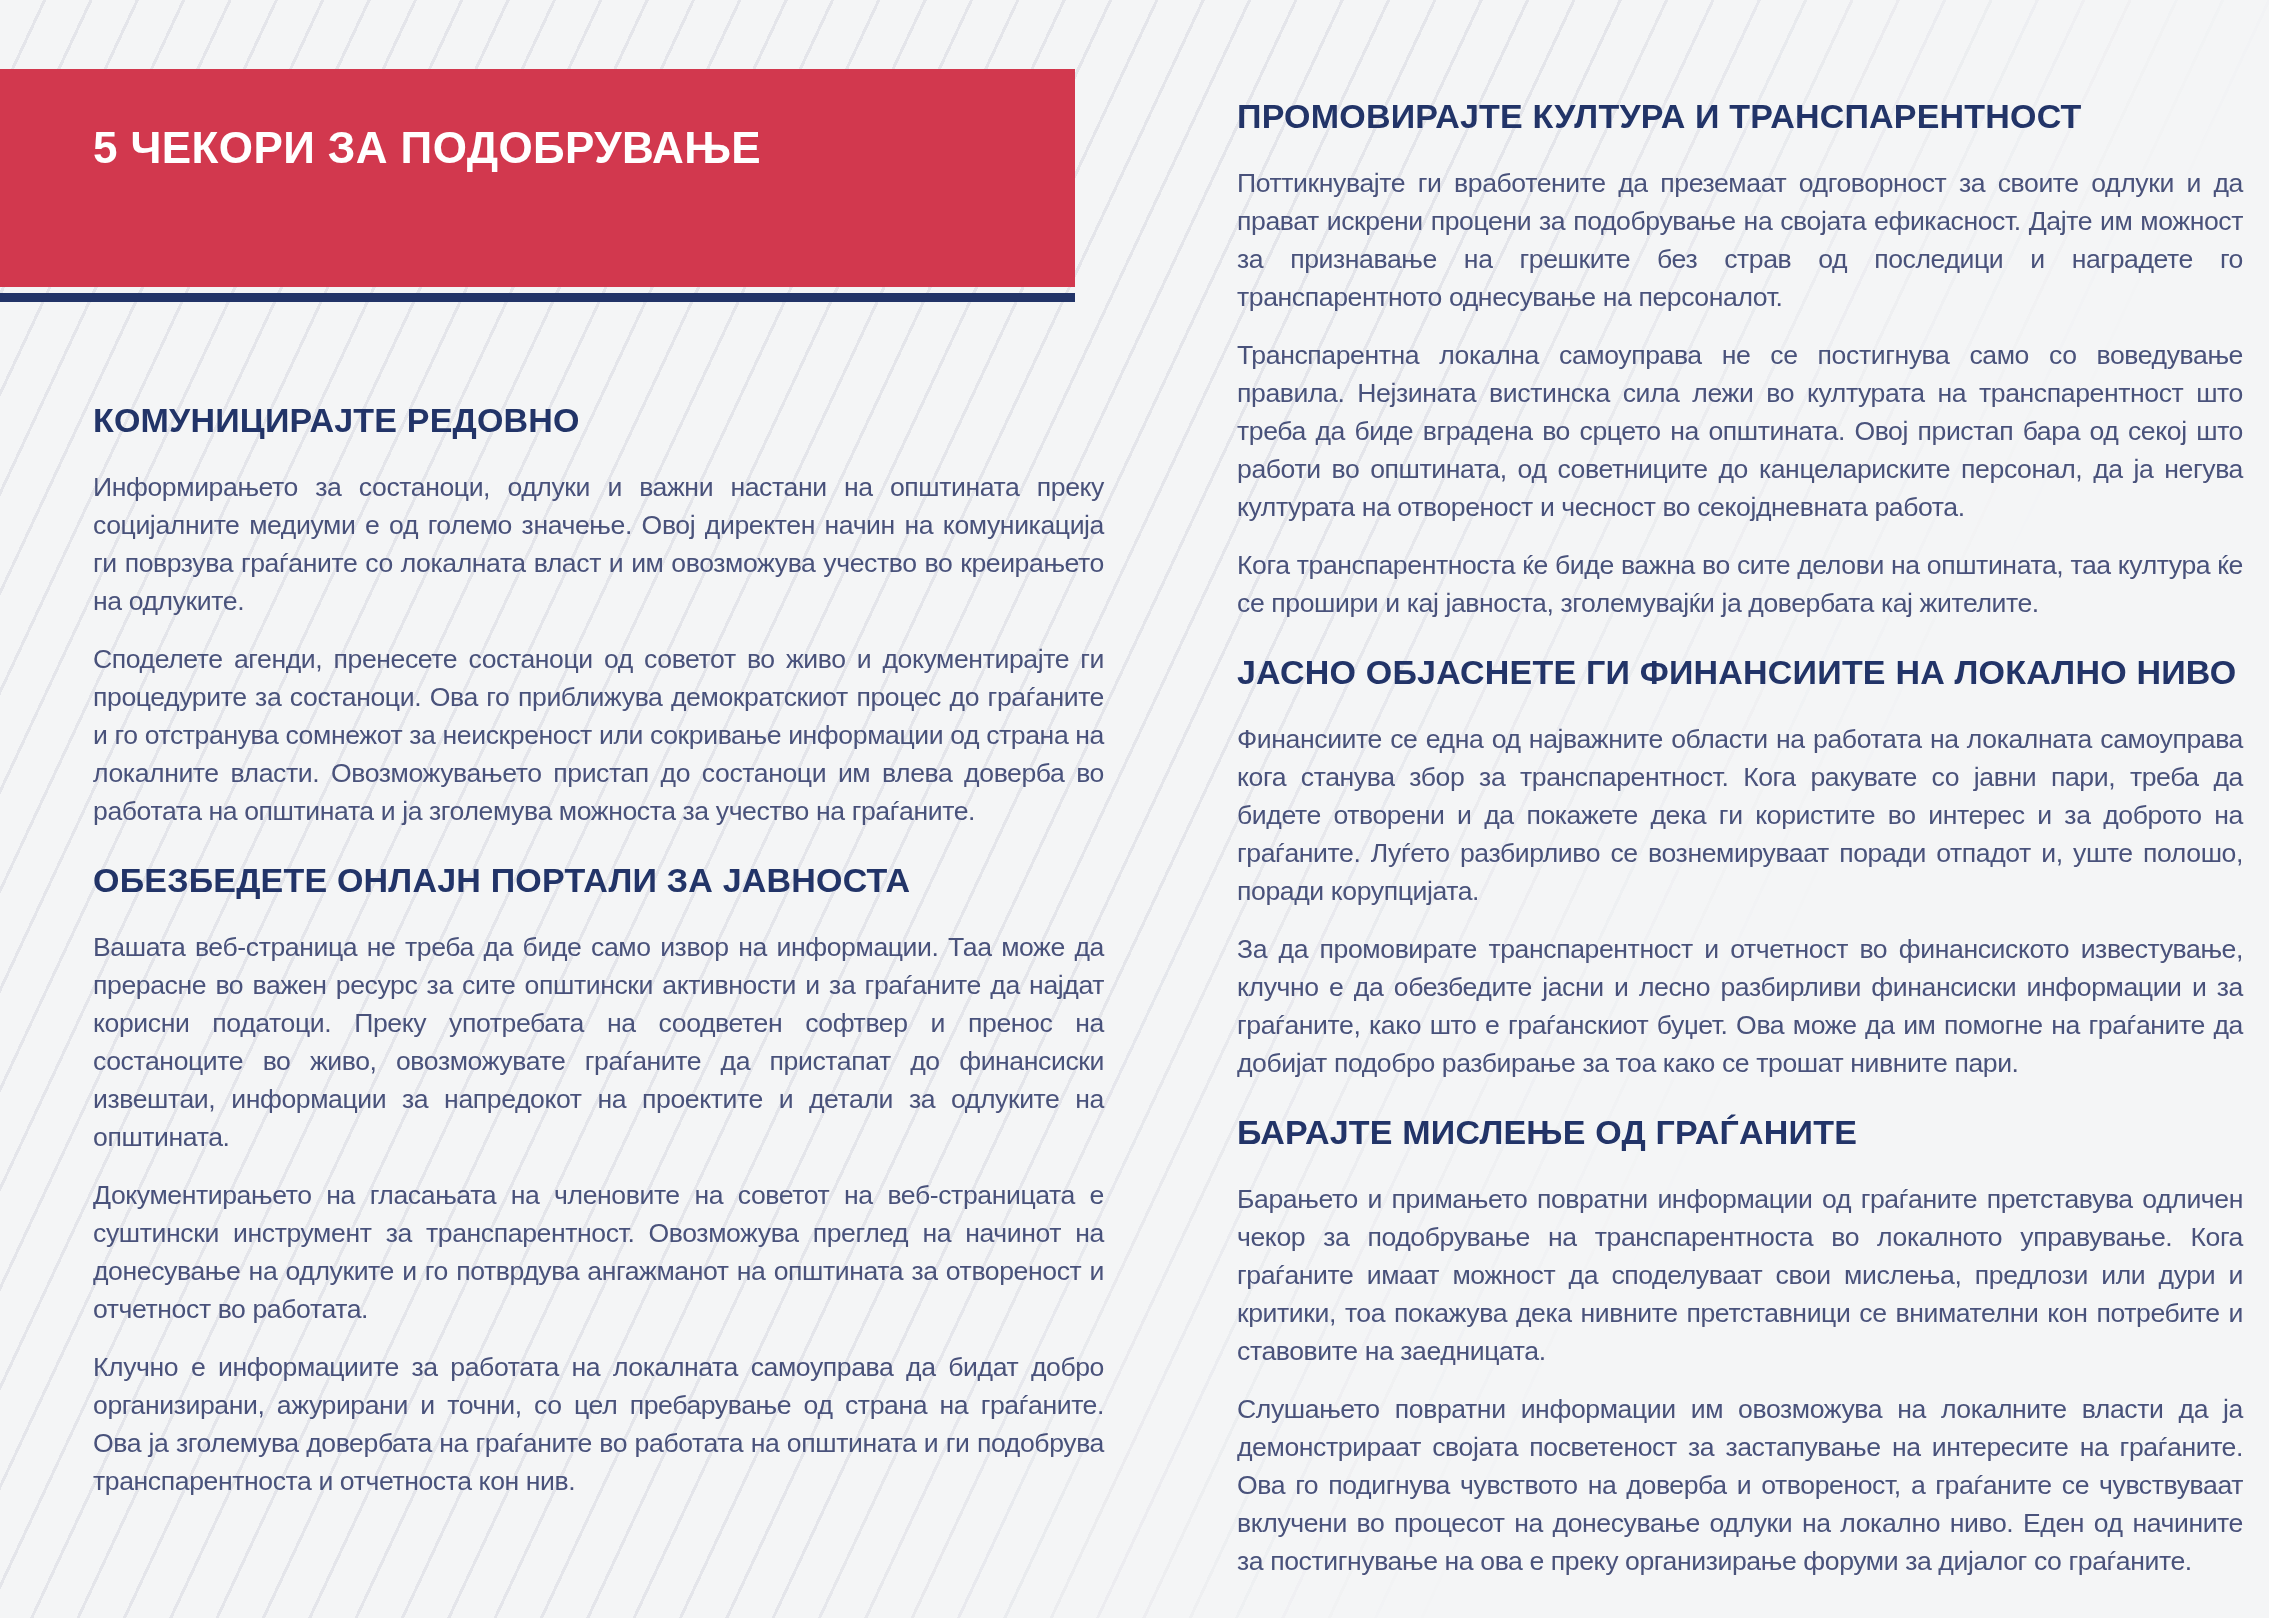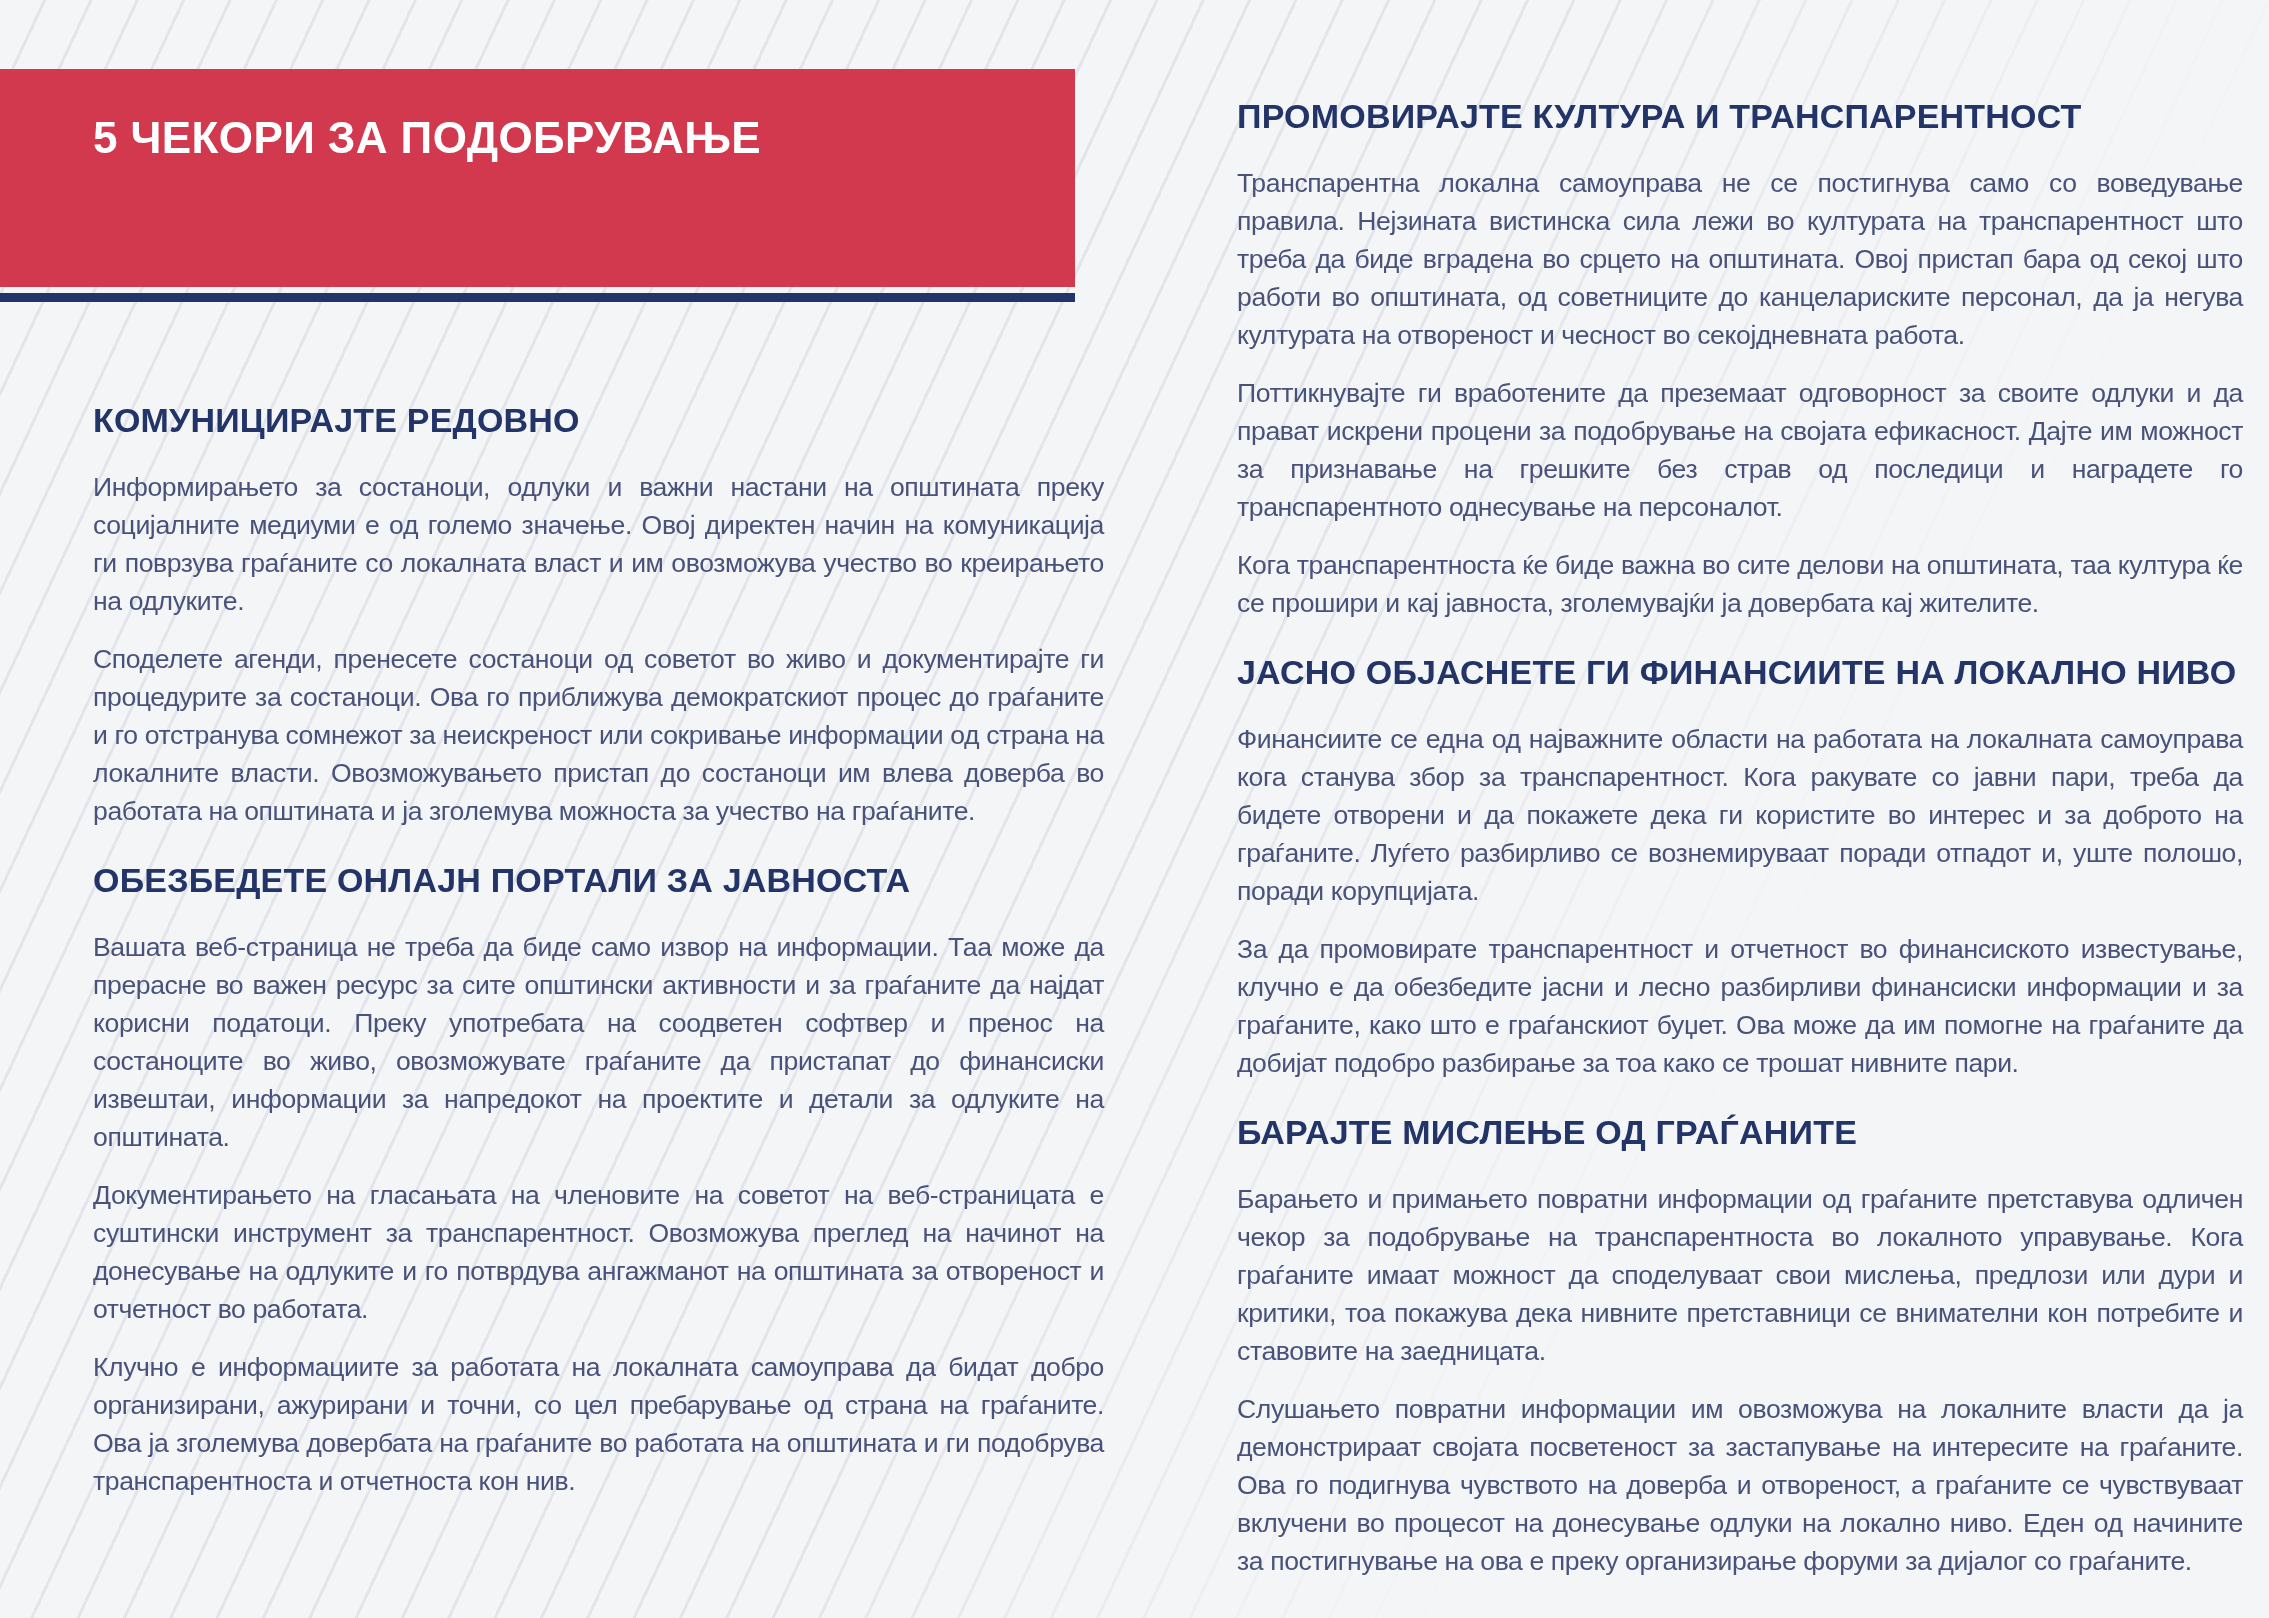--- a/index.html
+++ b/index.html
@@ -37,21 +37,21 @@
     pointer-events:none;
   }
   .banner{
     position:absolute;
     left:0;
     top:69px;
     width:1075px;
     height:218px;
     background:var(--red);
     box-sizing:border-box;
-    padding:33px 35px 0 93px;
+    padding:43px 35px 0 93px;
   }
   .banner-title{
     color:#ffffff;
     font-weight:bold;
     font-size:44px;
     line-height:71px;
     letter-spacing:0.4px;
   }
   .banner-rule{
     position:absolute;
@@ -126,22 +126,22 @@
       <p class="body-paragraph">Документирањето на гласањата на членовите на советот на веб-страницата е суштински инструмент за транспарентност. Овозможува преглед на начинот на донесување на одлуките и го потврдува ангажманот на општината за отвореност и отчетност во работата.</p>
       <p class="body-paragraph">Клучно е информациите за работата на локалната самоуправа да бидат добро организирани, ажурирани и точни, со цел пребарување од страна на граѓаните. Ова ја зголемува довербата на граѓаните во работата на општината и ги подобрува транспарентноста и отчетноста кон нив.</p>
     </div>
 
   </div>
 
   <div class="column column-right">
 
     <div class="section">
       <h2 class="section-heading">ПРОМОВИРАЈТЕ КУЛТУРА И ТРАНСПАРЕНТНОСТ</h2>
+      <p class="body-paragraph">Поттикнувајте ги вработените да преземаат одговорност за своите одлуки и да прават искрени процени за подобрување на својата ефикасност. Дајте им можност за признавање на грешките без страв од последици и наградете го транспарентното однесување на персоналот.</p>
       <p class="body-paragraph">Транспарентна локална самоуправа не се постигнува само со воведување правила. Нејзината вистинска сила лежи во културата на транспарентност што треба да биде вградена во срцето на општината. Овој пристап бара од секој што работи во општината, од советниците до канцелариските персонал, да ја негува културата на отвореност и чесност во секојдневната работа.</p>
-      <p class="body-paragraph">Поттикнувајте ги вработените да преземаат одговорност за своите одлуки и да прават искрени процени за подобрување на својата ефикасност. Дајте им можност за признавање на грешките без страв од последици и наградете го транспарентното однесување на персоналот.</p>
       <p class="body-paragraph">Кога транспарентноста ќе биде важна во сите делови на општината, таа култура ќе се прошири и кај јавноста, зголемувајќи ја довербата кај жителите.</p>
     </div>
 
     <div class="section">
       <h2 class="section-heading">ЈАСНО ОБЈАСНЕТЕ ГИ ФИНАНСИИТЕ НА ЛОКАЛНО НИВО</h2>
       <p class="body-paragraph">Финансиите се една од најважните области на работата на локалната самоуправа кога станува збор за транспарентност. Кога ракувате со јавни пари, треба да бидете отворени и да покажете дека ги користите во интерес и за доброто на граѓаните. Луѓето разбирливо се вознемируваат поради отпадот и, уште полошо, поради корупцијата.</p>
       <p class="body-paragraph">За да промовирате транспарентност и отчетност во финансиското известување, клучно е да обезбедите јасни и лесно разбирливи финансиски информации и за граѓаните, како што е граѓанскиот буџет. Ова може да им помогне на граѓаните да добијат подобро разбирање за тоа како се трошат нивните пари.</p>
     </div>
 
     <div class="section">

